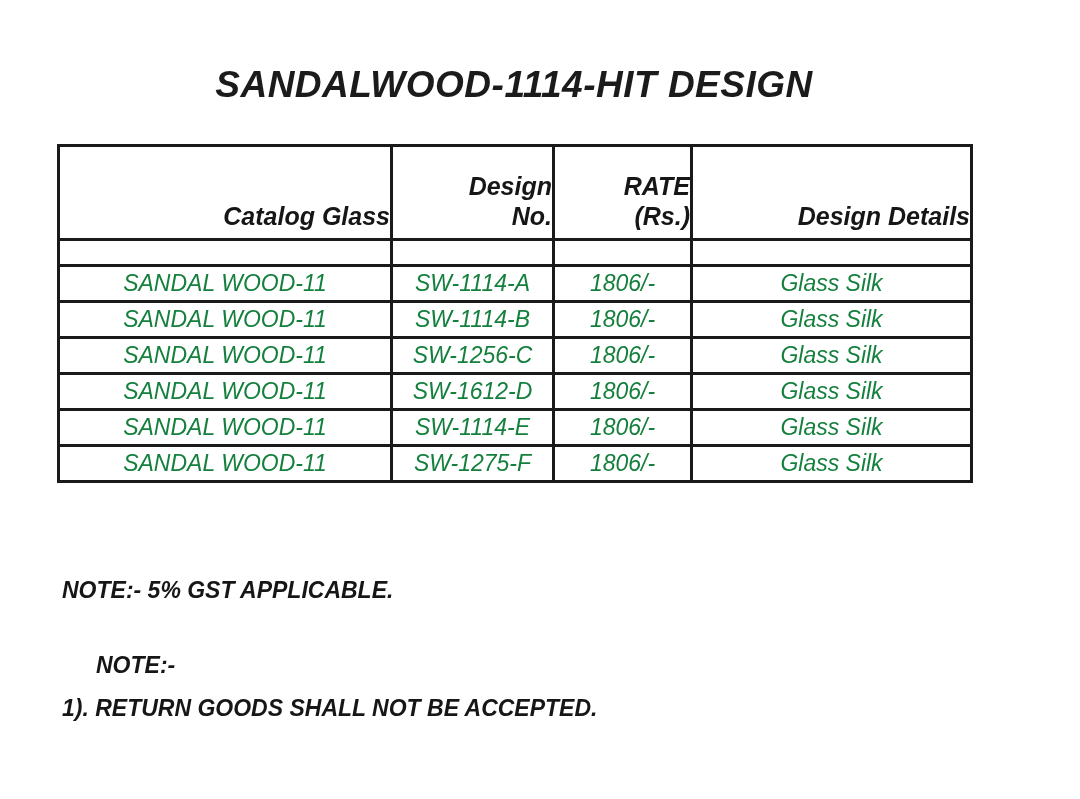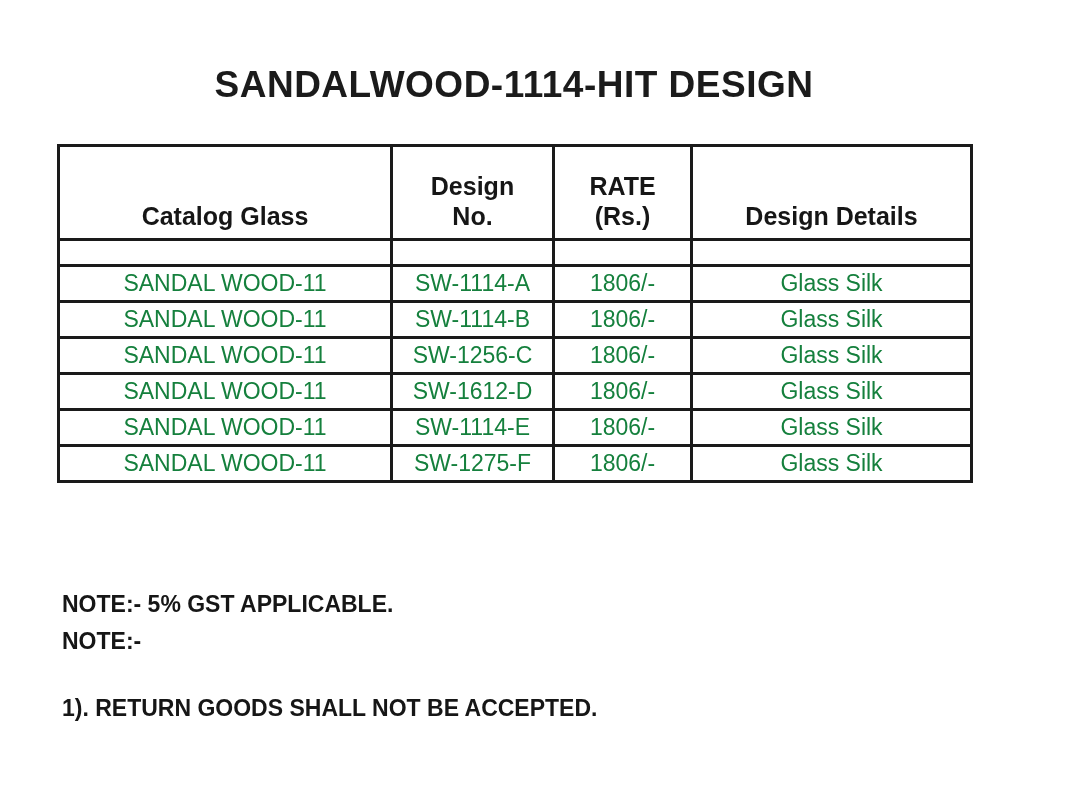--- a/index.html
+++ b/index.html
@@ -12,20 +12,21 @@
     height: 799px;
     font-family: "Liberation Sans", sans-serif;
     color: #1a1a1a;
     position: relative;
     overflow: hidden;
   }
   .sheet {
     position: absolute;
     inset: 0;
     background: #ffffff;
+    font-style: italic;
   }
   .doc-title {
     position: absolute;
     top: 64px;
     left: 0;
     width: 1028px;
     text-align: center;
     font-size: 37px;
     font-weight: bold;
     letter-spacing: 0.5px;
@@ -50,41 +51,42 @@
     white-space: nowrap;
   }
   .price-table thead th {
     height: 84px;
     vertical-align: bottom;
     font-size: 25px;
     font-weight: bold;
     line-height: 1.2;
     padding-bottom: 7px;
     color: #161616;
+    text-align: right;
   }
   .price-table tr.spacer-row td {
     height: 23px;
   }
   .price-table tbody td {
     height: 33px;
     font-size: 23px;
     font-weight: normal;
     vertical-align: middle;
     color: #15803d;
   }
   .note {
     position: absolute;
     left: 62px;
     font-size: 23px;
     font-weight: bold;
     color: #161616;
     white-space: nowrap;
   }
-  .note-gst     { top: 591px; }
-  .note-head    { top: 628px; }
+  .note-gst     { top: 577px; }
+  .note-head    { top: 652px; margin-left: 34px; }
   .note-return  { top: 687px; margin-top: 8px; }
 </style>
 </head>
 <body>
 
 <div class="sheet">
 
   <div class="doc-title">SANDALWOOD-1114-HIT DESIGN</div>
 
   <table class="price-table">

